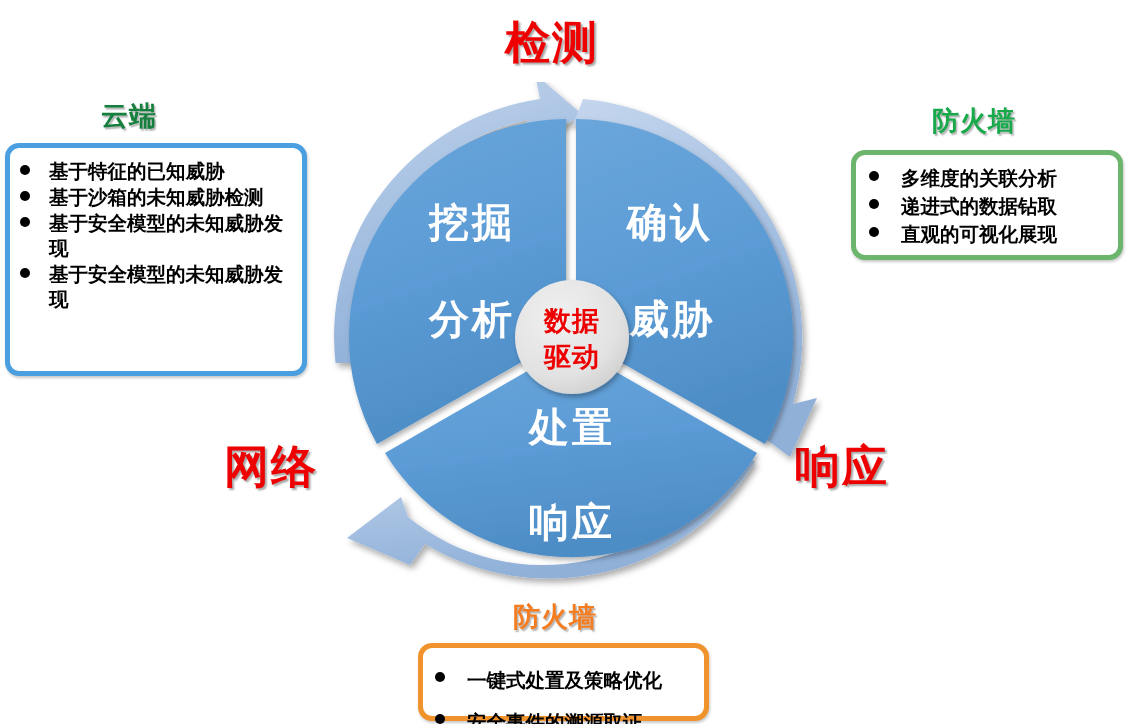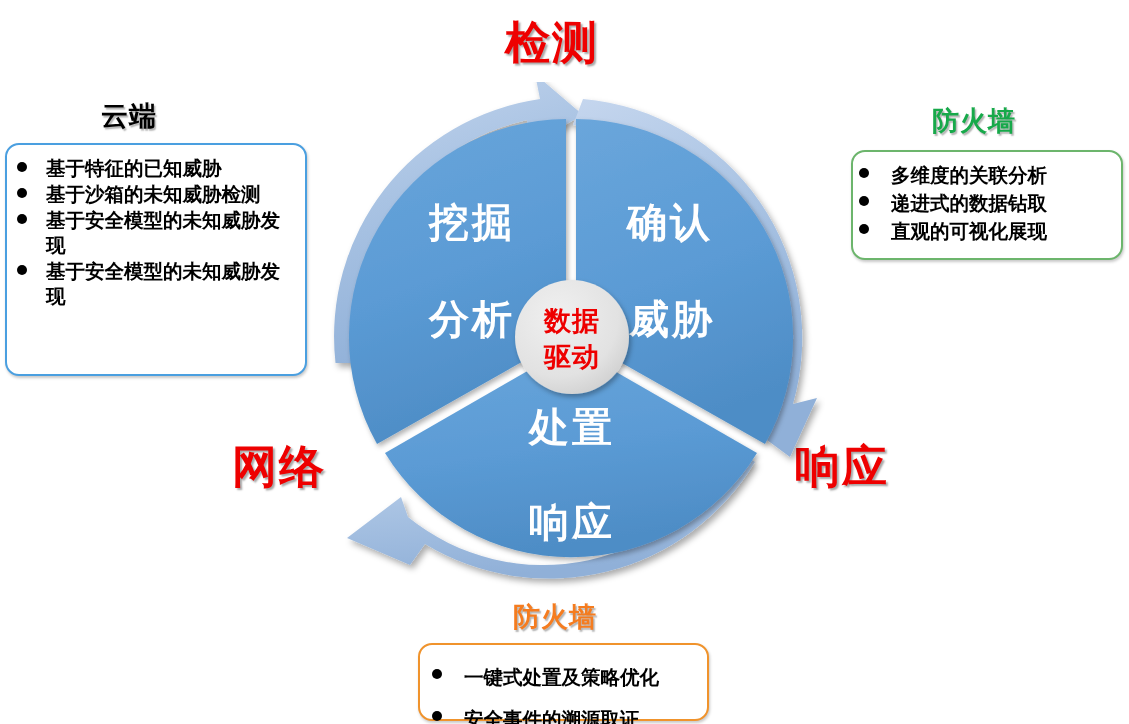--- a/index.html
+++ b/index.html
@@ -19,21 +19,21 @@
     overflow: hidden;
     border-radius: 18px;
   }
 
   
   .callout {
     position: absolute;
     box-sizing: border-box;
     background: #ffffff;
     border-radius: 14px;
-    border: 2px solid #4d7c0f;
+    border: 5px solid #4d7c0f;
     box-shadow: 1px 2px 3px rgba(0,0,0,0.22);
   }
   .callout-title {
     position: absolute;
     font-weight: bold;
     font-size: 27px;
     letter-spacing: 1px;
     white-space: nowrap;
     text-shadow: 1.5px 1.5px 1.5px rgba(0,0,0,0.30);
   }
@@ -67,29 +67,29 @@
     width: 302px; height: 233px;
     border-color: #4a9fe0;
   }
   #box-cloud .bullets { padding: 11px 8px 0 10px; }
   #box-cloud .bullets li {
     font-size: 19.5px;
     line-height: 25px;
     padding-left: 29px;
     margin-bottom: 1px;
   }
-  #title-cloud { left: 101px; top: 98px; color: #000000; }
+  #title-cloud { left: 101px; top: 98px; color: #15803d; }
 
   
   #box-fw-right {
     left: 851px; top: 150px;
     width: 272px; height: 110px;
     border-color: #6cb56c;
   }
-  #box-fw-right .bullets { padding: 10px 8px 0 6px; }
+  #box-fw-right .bullets { padding: 10px 8px 0 13px; }
   #box-fw-right .bullets li {
     font-size: 19.5px;
     line-height: 28px;
     padding-left: 32px;
   }
   #title-fw-right { left: 932px; top: 103px; color: #17a94a; }
 
   
   #box-fw-bottom {
     left: 418px; top: 643px;
@@ -109,21 +109,21 @@
   .stage-label {
     position: absolute;
     font-weight: bold;
     font-size: 45px;
     color: #ee0000;
     letter-spacing: 2px;
     white-space: nowrap;
     text-shadow: 2px 2px 2px rgba(0,0,0,0.35);
   }
   #stage-detect   { left: 505px; top: 13px; }
-  #stage-network  { left: 232px; top: 437px; }
+  #stage-network  { left: 224px; top: 437px; }
   #stage-response { left: 795px; top: 437px; }
 
   
   #wheel {
     position: absolute;
     left: 325px;
     top: 82px;
     width: 500px;
     height: 510px;
   }

